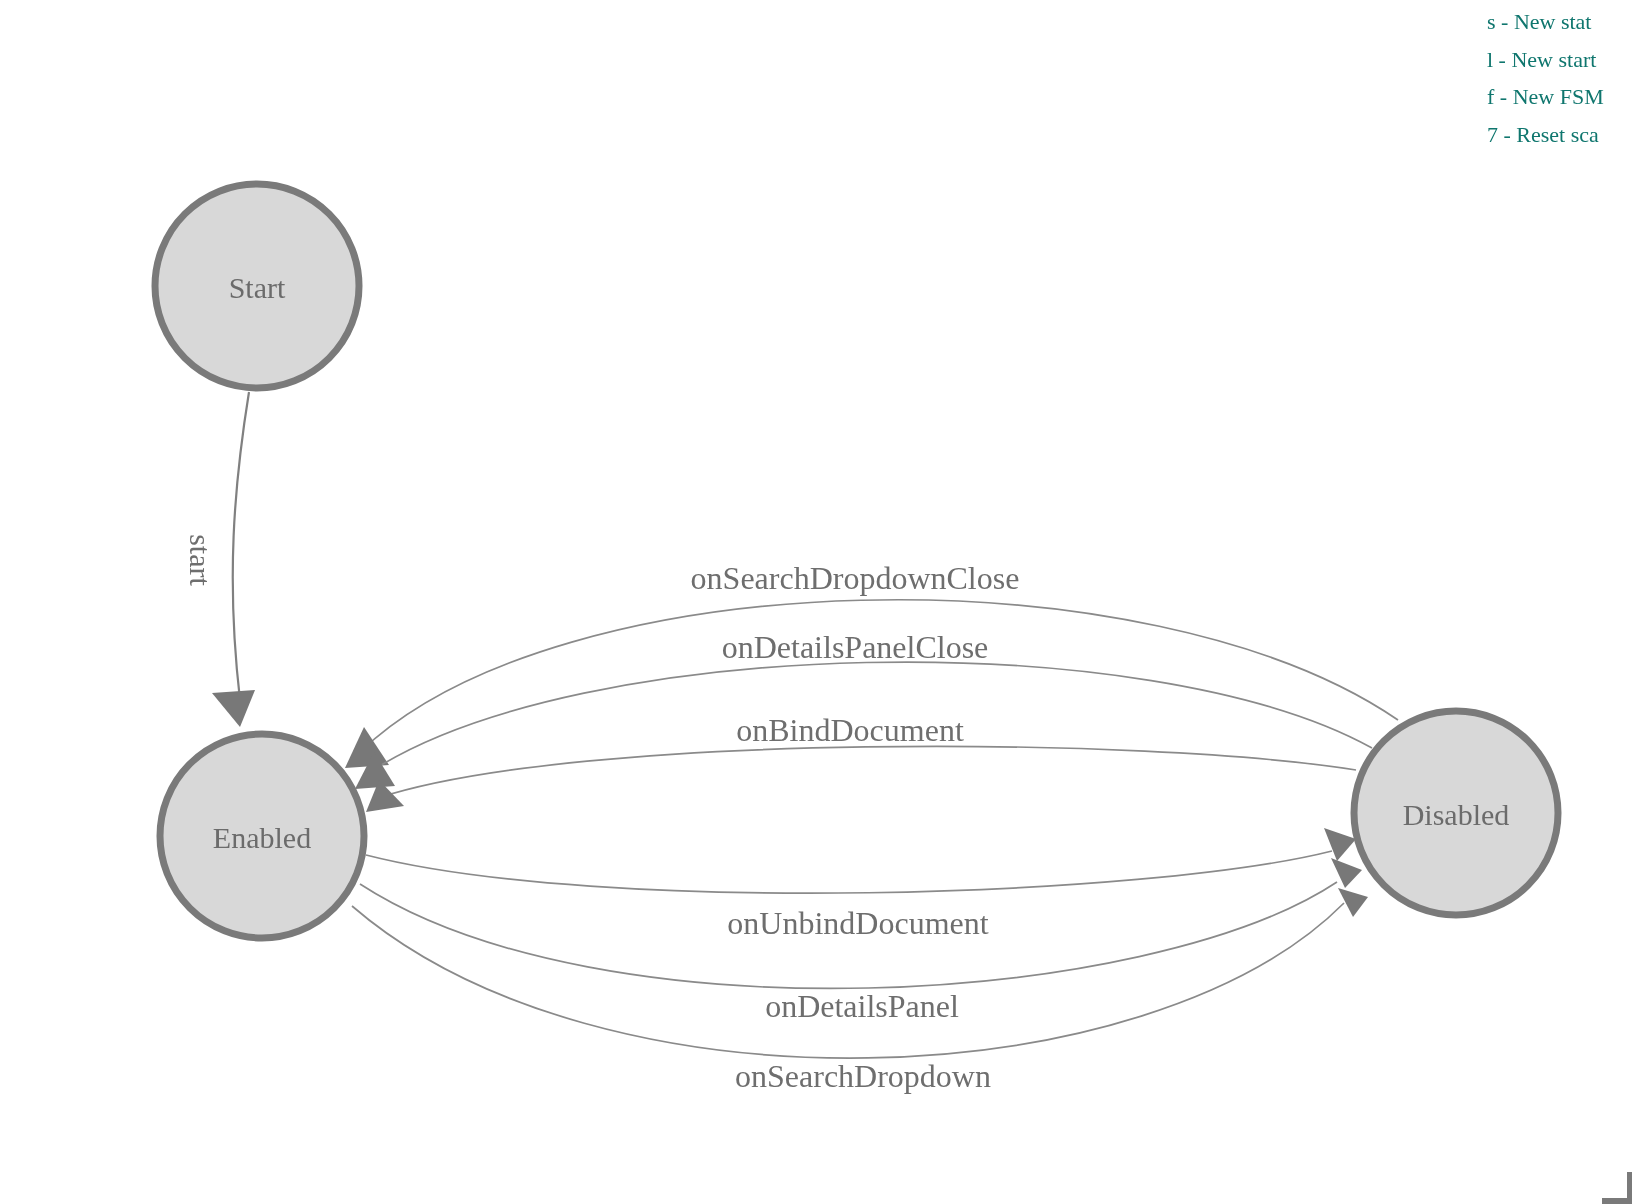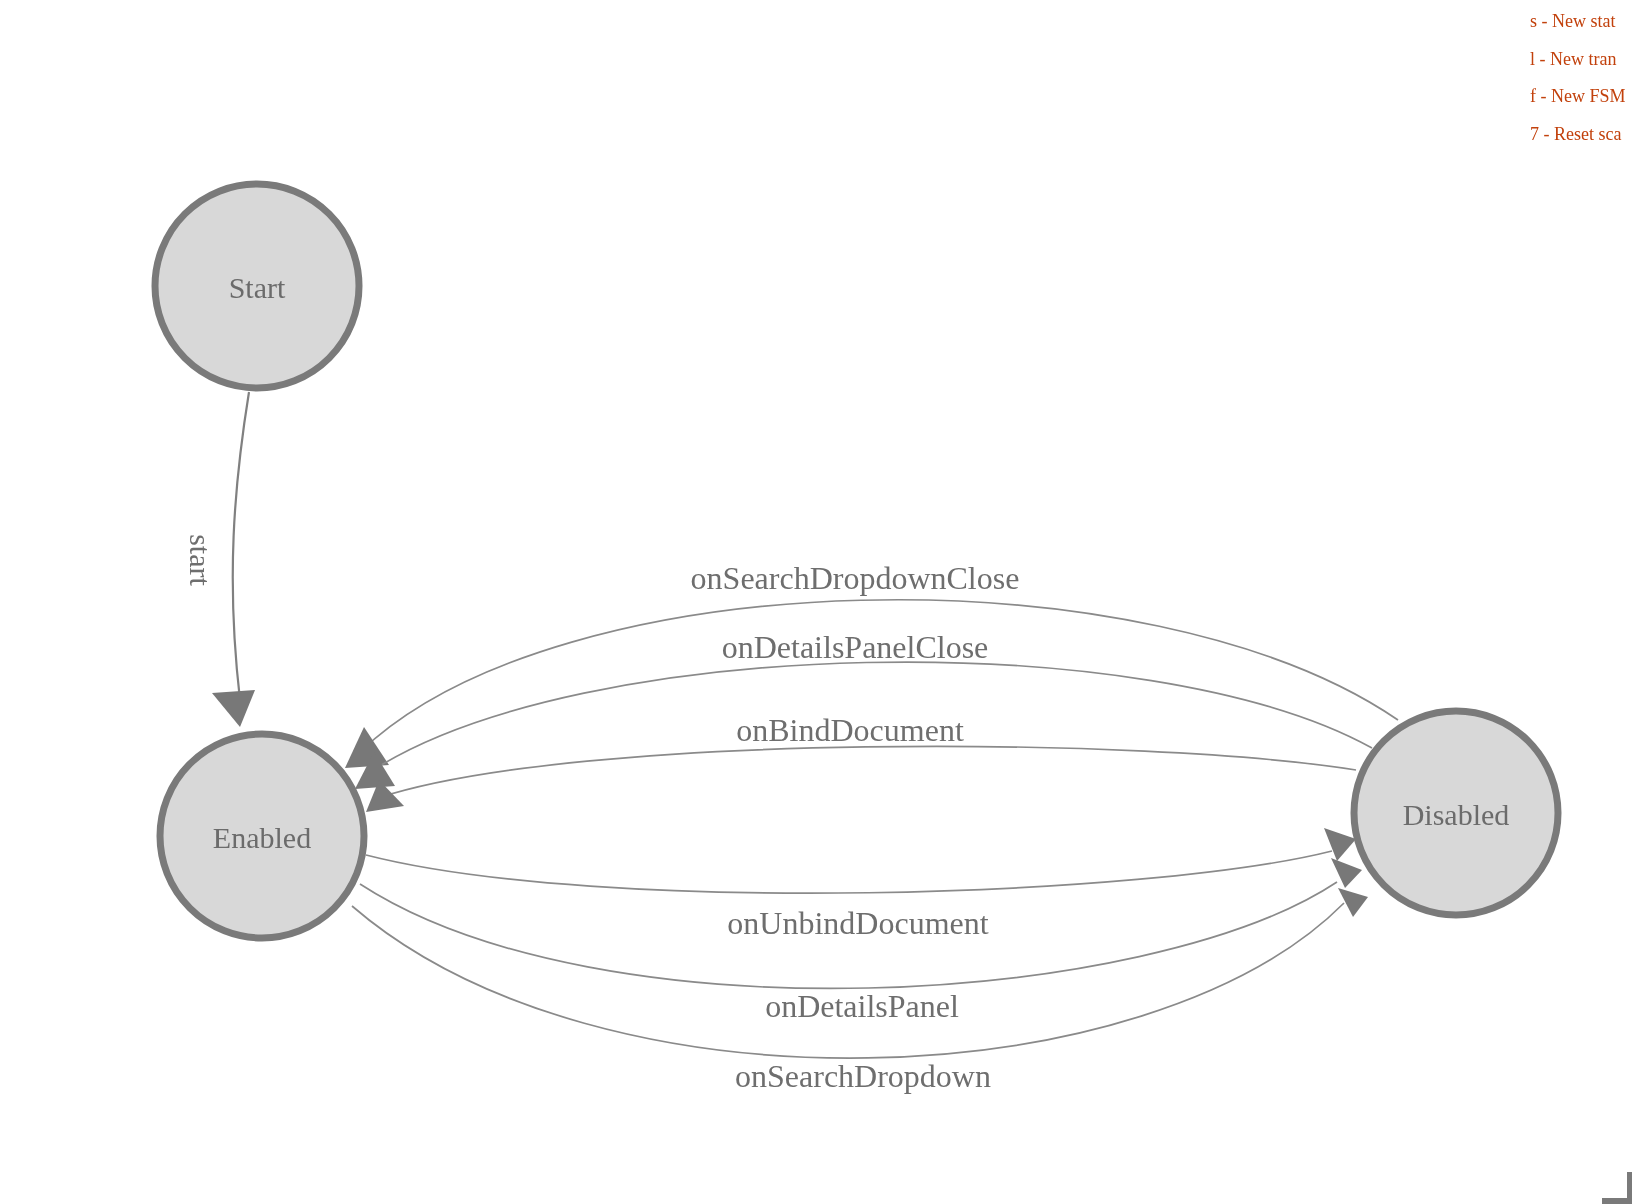--- a/index.html
+++ b/index.html
@@ -54,25 +54,24 @@
     text-anchor: middle;
   }
   .edge-label.small {
     font-size: 30px;
   }
   
   .legend {
     position: absolute;
     left: 1487px;
     top: 3px;
-    color: #c2410c;
-    font-size: 18px;
+    color: #0f766e;
+    font-size: 22px;
     line-height: 37.5px;
     white-space: nowrap;
-    margin-left: 43px;
   }
   
   .corner-shape {
     position: absolute;
     right: 0;
     bottom: 0;
     width: 30px;
     height: 32px;
   }
   .corner-shape .v {
@@ -152,21 +151,21 @@
     </g>
 
     <g>
       <circle class="node-circle" cx="1456" cy="813" r="102"></circle>
       <text class="node-label" x="1456" y="814" dominant-baseline="central">Disabled</text>
     </g>
   </svg>
 
   <div class="legend">
     <div>s - New stat</div>
-    <div>l - New tran</div>
+    <div>l - New start</div>
     <div>f - New FSM</div>
     <div>7 - Reset sca</div>
   </div>
 
   <div class="corner-shape">
     <div class="v"></div>
     <div class="h"></div>
   </div>
 
 </div>

